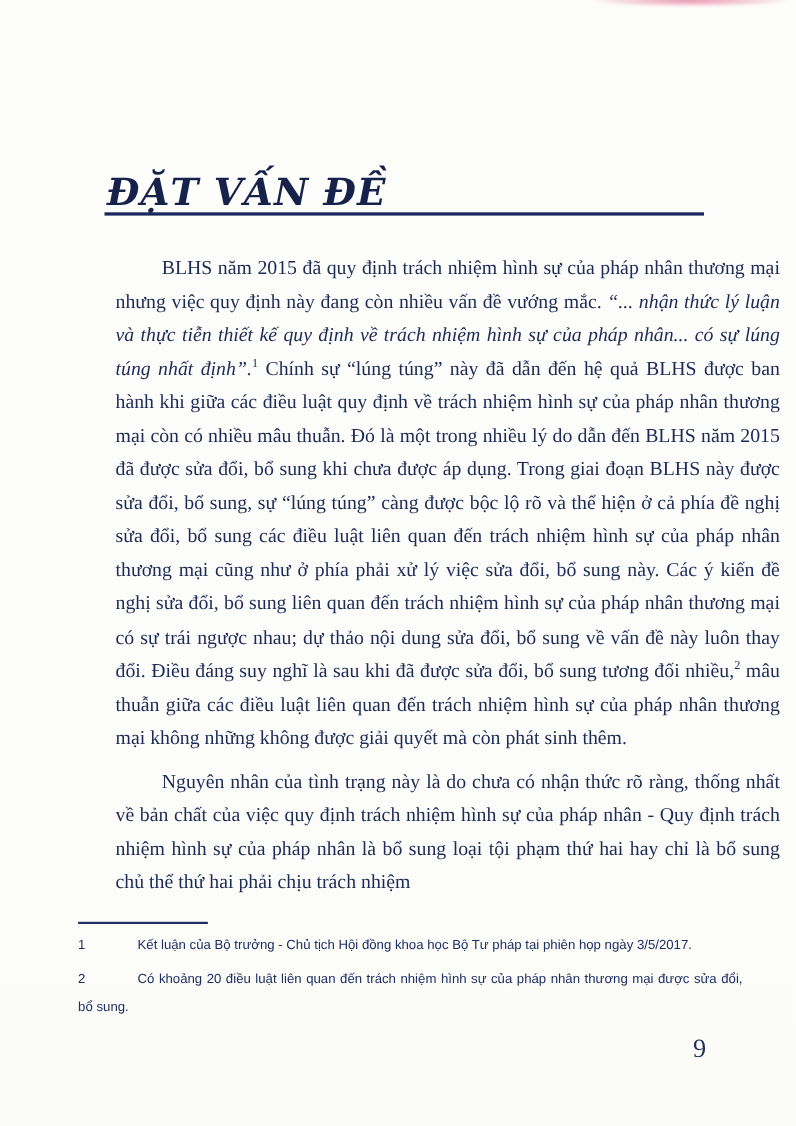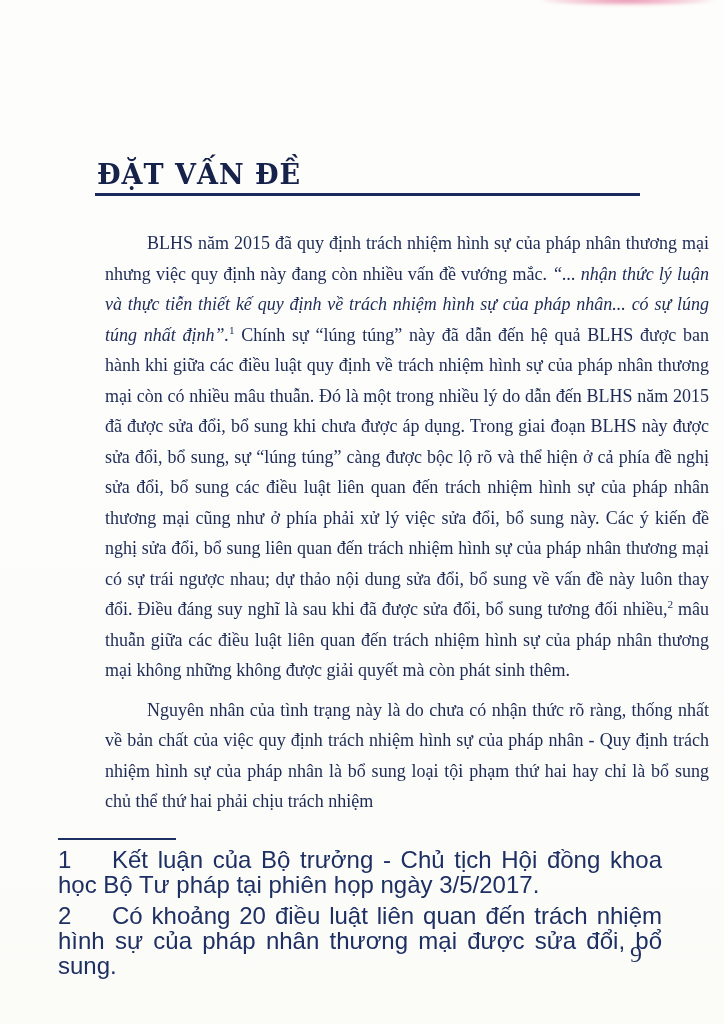--- a/index.html
+++ b/index.html
@@ -31,25 +31,26 @@
   }
   .heading-wrap {
     position: absolute;
     left: 95px;
     top: 160px;
     width: 545px;
   }
   .heading {
     font-family: "DejaVu Serif", "Liberation Serif", serif;
     font-weight: 700;
-    font-size: 27px;
+    font-size: 34px;
     line-height: 30px;
     letter-spacing: 1px;
     color: #17224a;
     margin: 0 0 3px 2px;
+    font-style: italic;
   }
   .heading-rule {
     height: 3px;
     background: #1b2a5e;
     width: 545px;
   }
   .body-text {
     position: absolute;
     left: 72px;
     top: 228px;
@@ -70,25 +71,25 @@
   .body-text .italic {
     font-style: italic;
   }
   .body-text sup {
     font-size: 0.62em;
     line-height: 0;
     vertical-align: super;
   }
   .footnotes {
     position: absolute;
-    left: 58px;
+    left: 71px;
     top: 838px;
     width: 604px;
     font-family: "Liberation Sans", "DejaVu Sans", sans-serif;
-    font-size: 24px;
+    font-size: 12px;
     line-height: 25px;
     color: #1d2f63;
     text-align: justify;
   }
   .footnote-rule {
     width: 118px;
     height: 2px;
     background: #1d2f63;
     margin-bottom: 7px;
   }

